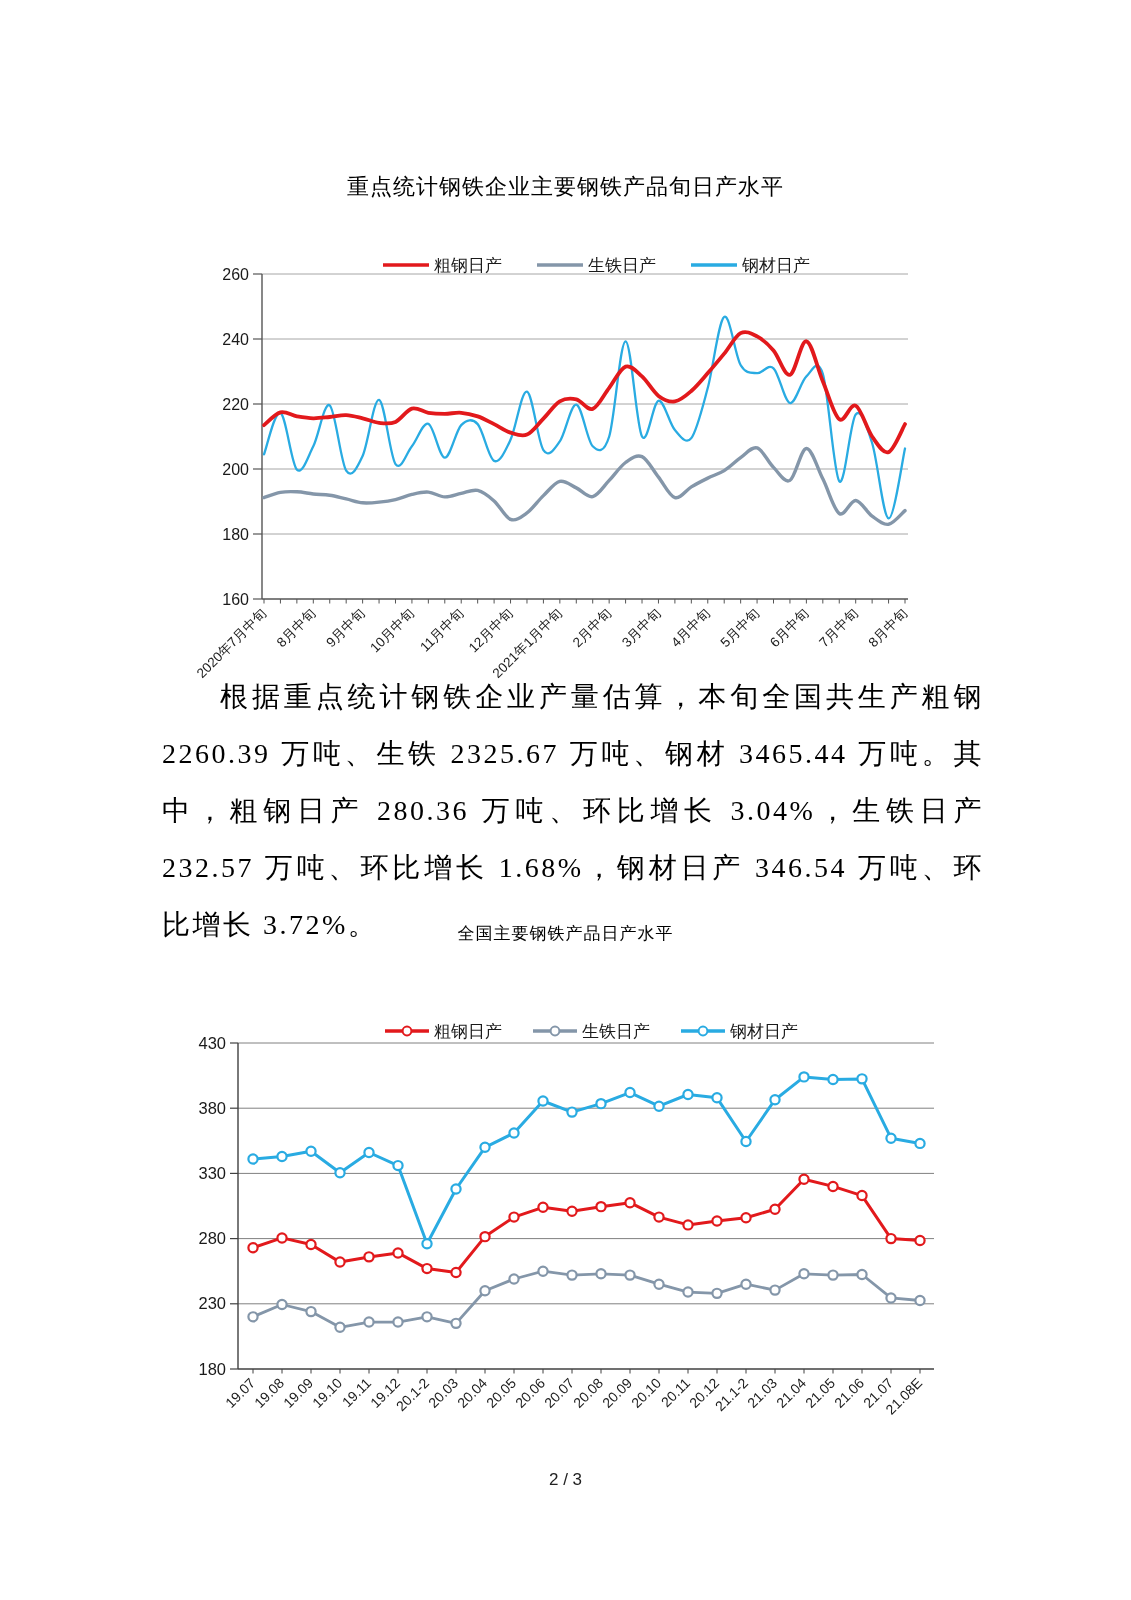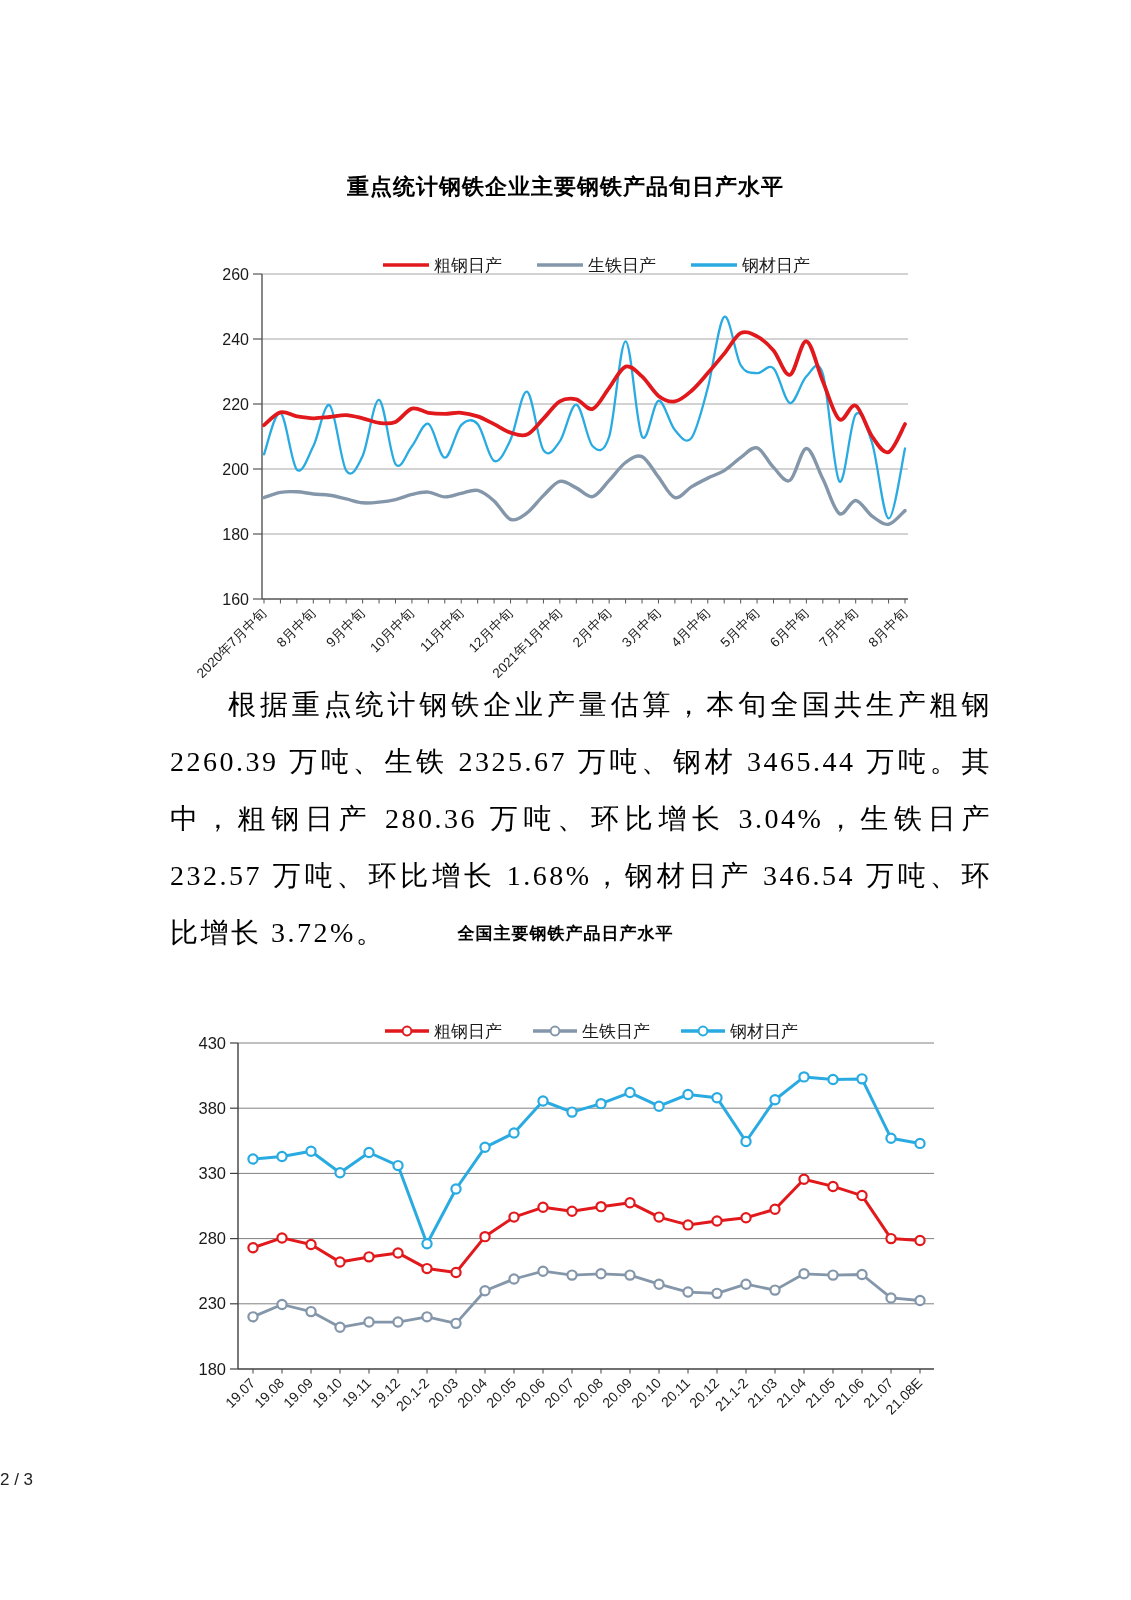--- a/index.html
+++ b/index.html
@@ -1,25 +1,25 @@
 <!DOCTYPE html>
 <html><head>
 <meta charset="utf-8">
 <style>
   html,body{margin:0;padding:0;background:#fff;}
   .page{position:relative;width:1131px;height:1600px;background:#ffffff;overflow:hidden;
         font-family:"Liberation Sans",sans-serif;color:#000;}
   .sec-title{position:absolute;left:0;width:1131px;text-align:center;margin:0;
-             font-family:"Liberation Sans",sans-serif;font-weight:bold;color:#000;letter-spacing:1px;}
+             font-family:"Liberation Sans",sans-serif;font-weight:normal;color:#000;letter-spacing:1px;}
   #title1{top:172px;font-size:22px;}
   #title2{top:922px;font-size:17px;}
-  .bodytext{position:absolute;left:162px;top:668px;width:822px;margin:8px;
+  .bodytext{position:absolute;left:162px;top:668px;width:822px;margin:0;
             font-family:"Liberation Serif",serif;font-size:28px;line-height:57px;
             letter-spacing:2.5px;text-align:justify;text-indent:58px;color:#000;}
-  .pagenum{position:absolute;left:0;top:1470px;width:1131px;text-align:left;
+  .pagenum{position:absolute;left:0;top:1470px;width:1131px;text-align:center;
            font-size:17px;color:#222;font-family:"Liberation Sans",sans-serif;}
   svg{position:absolute;overflow:visible;}
   #chart1{left:186px;top:238px;}
   #chart2{left:186px;top:998px;}
   svg text{font-family:"Liberation Sans",sans-serif;fill:#1a1a1a;}
 </style>
 </head>
 <body>
 
 <div class="page">

